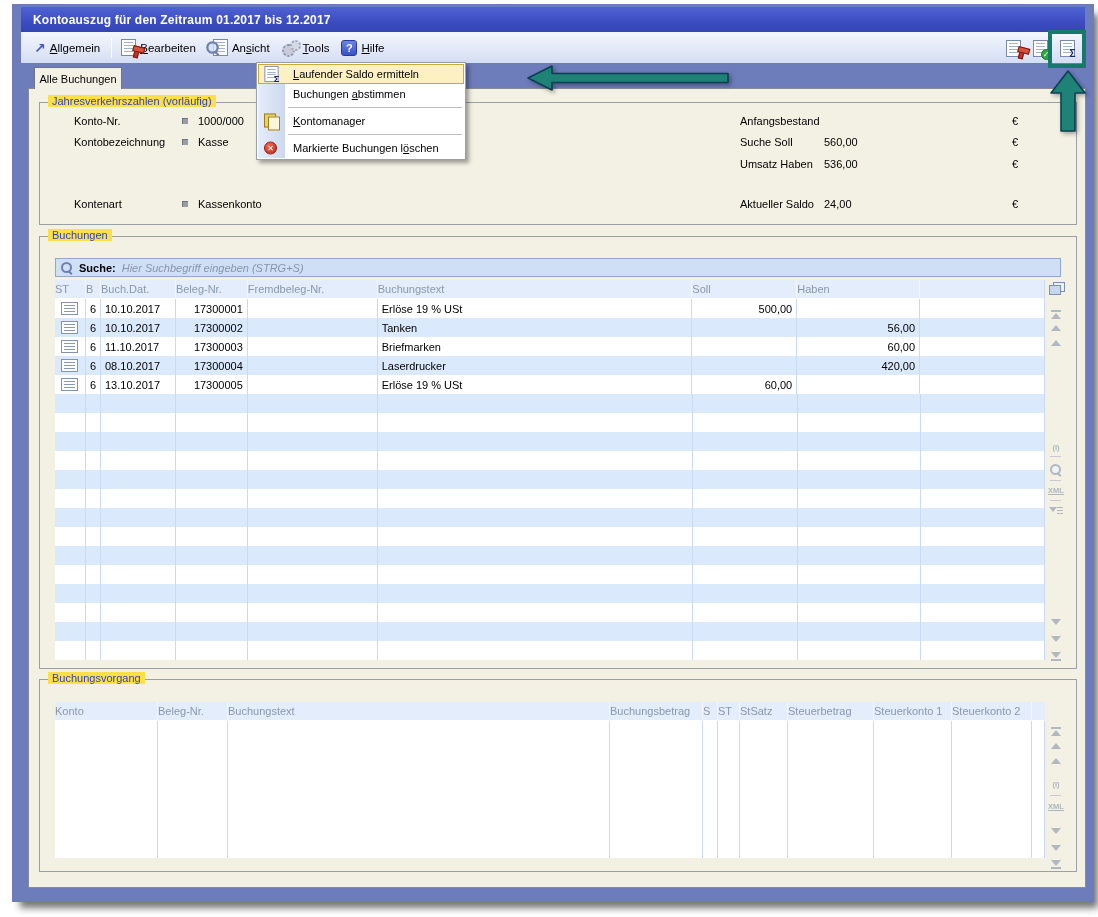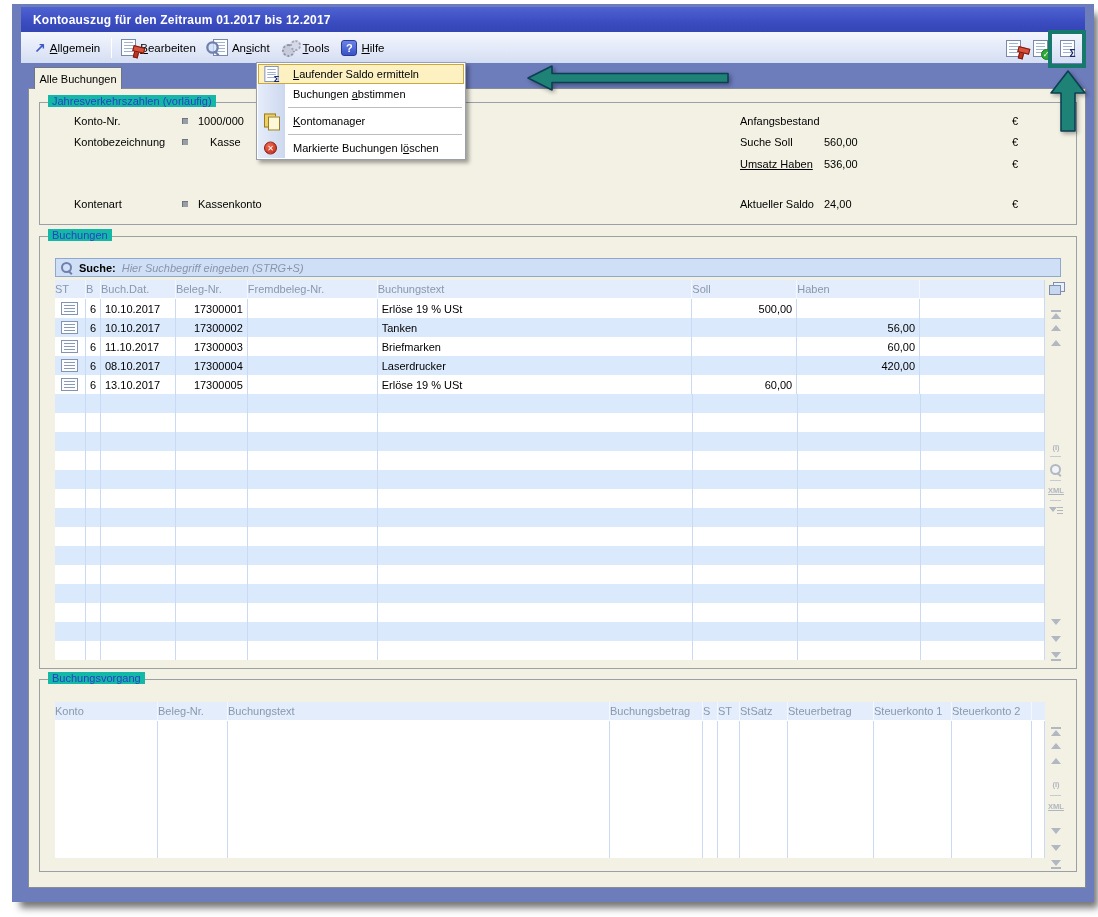--- a/index.html
+++ b/index.html
@@ -78,21 +78,21 @@
   .filt{position:absolute;left:2px;width:14px;height:10px;}
   .filt .tri-dn{position:absolute;left:0;top:1px;border-left-width:4px;border-right-width:4px;border-top-width:5px;}
   .filt i{position:absolute;right:0;display:block;width:6px;height:1px;background:#b2b8c2;}
 
   
   .tab{position:absolute;left:22px;top:63px;width:88px;height:22px;background:#f3f1e4;
     border:1px solid #6f7582;border-bottom:none;display:flex;align-items:center;justify-content:center;z-index:5;}
   .panel{position:absolute;left:16px;top:84px;width:1058px;height:800px;background:#f3f1e4;border:1px solid #878c96;z-index:4;}
 
   .fs{position:absolute;border:1px solid #9aa0a6;}
-  .fs-legend{position:absolute;top:-8px;left:8px;background:#14b8a6;padding:0 4px;color:#2b3fc4;}
+  .fs-legend{position:absolute;top:-8px;left:8px;background:#fde047;padding:0 4px;color:#2b3fc4;}
 
   
   .frow{position:absolute;height:16px;display:flex;align-items:center;}
   .bullet{position:absolute;width:6px;height:6px;background:#989ea6;border-top:1px solid #6f757d;border-left:1px solid #6f757d;}
   .tval{position:absolute;right:82px;width:170px;text-align:right;}
   .teuro{position:absolute;right:58px;}
 
   
   .search{position:absolute;left:15px;top:21px;width:1006px;height:19px;background:#cfe0f6;
     border:1px solid #90a8d0;display:flex;align-items:center;gap:6px;padding-left:4px;}
@@ -199,35 +199,35 @@
 
     <div class="fs" style="left:10px;top:13px;width:1038px;height:123px;">
       <span class="fs-legend">Jahresverkehrszahlen (vorläufig)</span>
 
       <div class="frow" style="left:34px;top:10px;">Konto-Nr.</div>
       <span class="bullet" style="left:142px;top:15px;"></span>
       <div class="frow" style="left:158px;top:10px;">1000/000</div>
 
       <div class="frow" style="left:34px;top:31px;">Kontobezeichnung</div>
       <span class="bullet" style="left:142px;top:36px;"></span>
-      <div class="frow" style="left:158px;top:31px;margin-left:12px;">Kasse</div>
+      <div class="frow" style="left:158px;top:31px;">Kasse</div>
 
       <div class="frow" style="left:34px;top:93px;">Kontenart</div>
       <span class="bullet" style="left:142px;top:98px;"></span>
       <div class="frow" style="left:158px;top:93px;">Kassenkonto</div>
 
       <div class="frow" style="left:700px;top:10px;">Anfangsbestand</div>
       <div class="frow tval" style="top:10px;"></div>
       <div class="frow teuro" style="top:10px;">€</div>
 
       <div class="frow" style="left:700px;top:31px;">Suche Soll</div>
       <div class="frow tval" style="top:31px;">560,00</div>
       <div class="frow teuro" style="top:31px;">€</div>
 
-      <div class="frow" style="left:700px;top:53px;text-decoration:underline;">Umsatz Haben</div>
+      <div class="frow" style="left:700px;top:53px;">Umsatz Haben</div>
       <div class="frow tval" style="top:53px;">536,00</div>
       <div class="frow teuro" style="top:53px;">€</div>
 
       <div class="frow" style="left:700px;top:93px;">Aktueller Saldo</div>
       <div class="frow tval" style="top:93px;">24,00</div>
       <div class="frow teuro" style="top:93px;">€</div>
     </div>
 
     <div class="fs" style="left:10px;top:147px;width:1038px;height:433px;">
       <span class="fs-legend">Buchungen</span>

